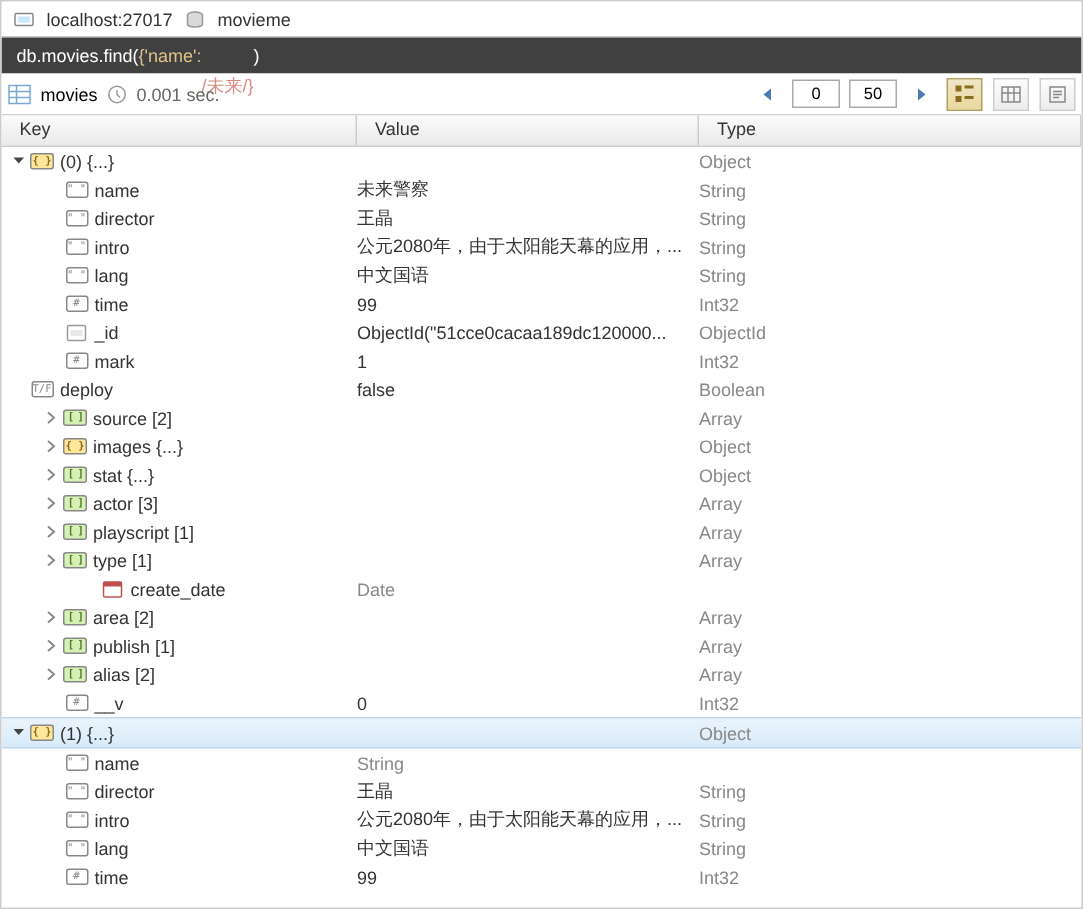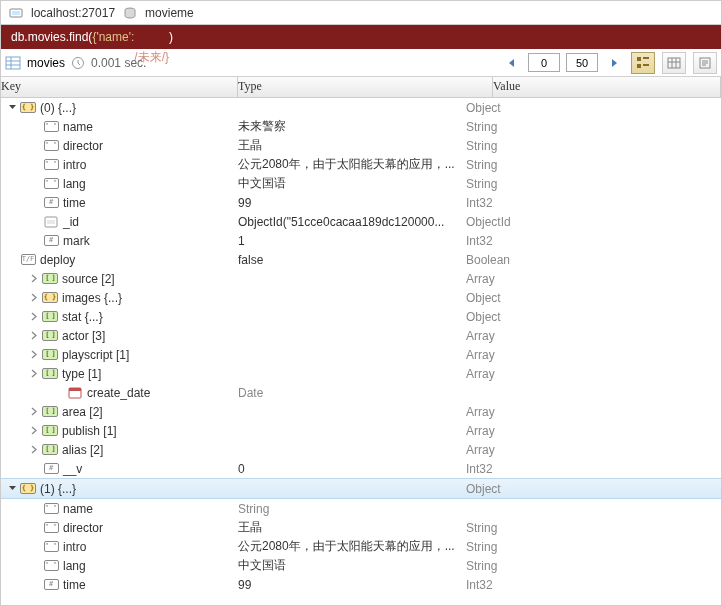--- a/index.html
+++ b/index.html
@@ -1,31 +1,31 @@
 <!DOCTYPE html>
 <html><head>
 <meta charset="utf-8">
 <style>
 * { box-sizing: border-box; margin: 0; padding: 0; font-family: "Segoe UI", Tahoma, Arial, sans-serif; font-size: 12px; }
 body { background: #fff; width: 722px; height: 606px; overflow: hidden; border: 1px solid #ccc; }
 .topbar { height: 24px; display: flex; align-items: center; padding: 0 8px; background: #fff; border-bottom: 1px solid #ccc; gap: 8px; }
 .topbar .glyph { width: 14px; height: 14px; display: inline-flex; align-items: center; justify-content: center; }
 .topbar-text { color: #333; }
-.querybar { background: #7f1d1d; color: #fff; height: 24px; padding: 0 10px; display: flex; align-items: center; font-family: Consolas, monospace; }
+.querybar { background: #404040; color: #fff; height: 24px; padding: 0 10px; display: flex; align-items: center; font-family: Consolas, monospace; }
 .querybar .q-white { color: #fff; }
 .querybar .q-red { color: #d58b7c; margin-top: 40px; }
 .querybar .q-orange { color: #e0c28a; }
 .statusbar { height: 28px; display: flex; align-items: center; padding: 0 4px; gap: 6px; background: #fff; border-bottom: 1px solid #d0d0d0; }
 .flex-spacer { flex: 1; }
 .page-btn { width: 20px; height: 20px; display: inline-flex; align-items: center; justify-content: center; cursor: pointer; }
 .page-input { width: 32px; height: 19px; border: 1px solid #aaa; text-align: center; font-size: 11px; }
 .tool-btn { width: 24px; height: 22px; border: 1px solid #ccc; display: inline-flex; align-items: center; justify-content: center; margin-left: 1px; cursor: pointer; background: linear-gradient(#fdfdfd,#ececec); }
 .tool-btn.active { background: linear-gradient(#f0e6c8,#e8d89e); border-color: #b0a060; }
 .headers { display: flex; height: 21px; background: linear-gradient(#fbfbfb,#e9e9e9); border-bottom: 1px solid #ccc; }
-.headers .hc { border-right: 1px solid #ccc; padding: 2px 0; color: #333; font-size: 12px; font-family: Liberation Serif, serif; }
+.headers .hc { border-right: 1px solid #ccc; padding: 2px 12px; color: #333; font-size: 12px; }
 .col-key { width: 237px; }
 .col-val { width: 228px; }
 .col-type { flex: 1; }
 .rows { overflow: hidden; }
 .row { display: flex; height: 19px; align-items: center; }
 .row.sel { background: linear-gradient(#eaf3fb,#d8ebfa); border-top: 1px solid #bcd8ee; border-bottom: 1px solid #bcd8ee; height: 21px; }
 .row .cell-key { width: 237px; display: flex; align-items: center; white-space: nowrap; overflow: hidden; }
 .row .cell-val { width: 228px; color: #333; white-space: nowrap; overflow: hidden; text-overflow: ellipsis; padding-right: 6px; }
 .row .cell-type { flex: 1; color: #888; }
 .expander { width: 11px; height: 11px; display: inline-flex; align-items: center; justify-content: center; font-size: 9px; margin-right: 2px; cursor: pointer; }
@@ -117,22 +117,22 @@
         <rect x="2" y="2" width="10" height="10" fill="none" stroke="#888"></rect>
         <line x1="4" y1="5" x2="10" y2="5" stroke="#888"></line>
         <line x1="4" y1="7" x2="10" y2="7" stroke="#888"></line>
         <line x1="4" y1="9" x2="8" y2="9" stroke="#888"></line>
       </svg>
   </span>
 </div>
 
 <div class="headers">
   <div class="hc col-key">Key</div>
+  <div class="hc col-val">Value</div>
   <div class="hc col-type">Type</div>
-  <div class="hc col-val">Value</div>
 </div>
 
 <div class="rows" id="rows">
     <div class="row">
       <div class="cell-key" style="padding-left:6px">
         <span class="expander">
           <svg width="9" height="9">
             <path d="M1 2l3.5 4L8 2" fill="#444"></path>
           </svg>
         </span>

